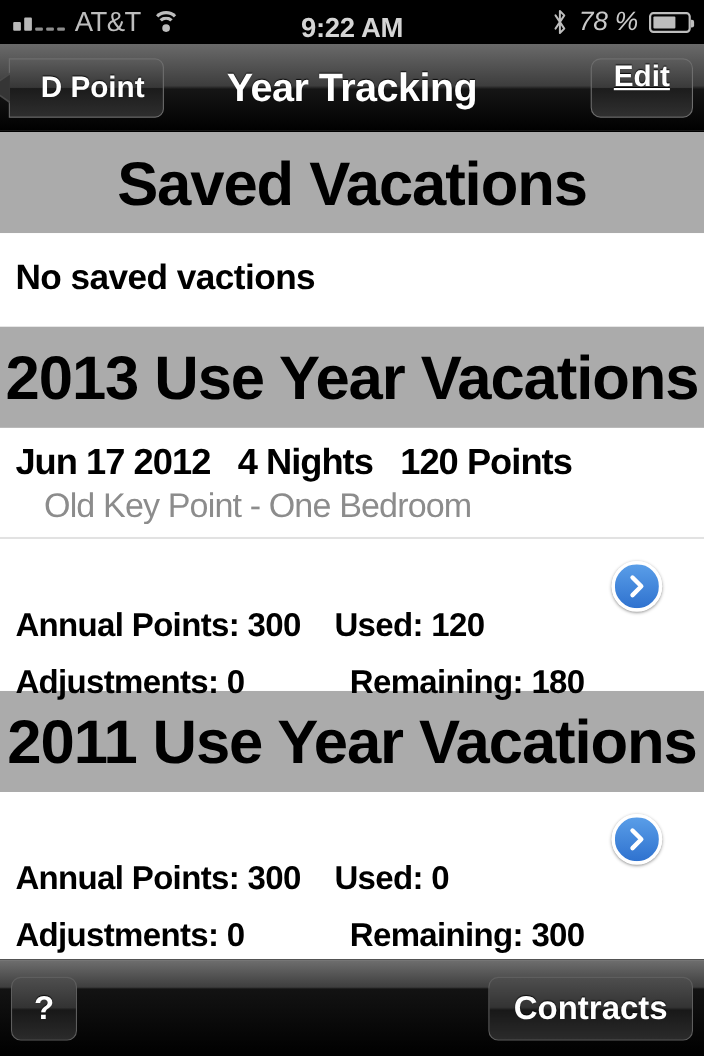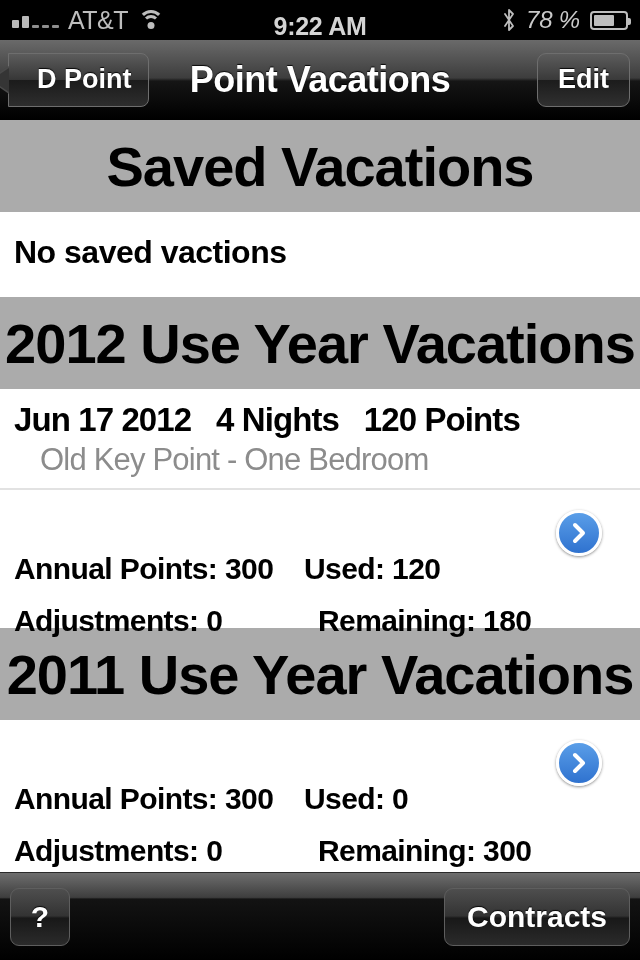--- a/index.html
+++ b/index.html
@@ -128,26 +128,27 @@
   .back-btn::after {
     content: ""; position: absolute; left: -18px; top: 50%;
     margin-top: -12px;
     width: 0; height: 0;
     border-top: 12.5px solid transparent;
     border-bottom: 12.5px solid transparent;
     border-right: 18px solid #353535;
   }
   .edit-btn {
     margin-left: auto; margin-right: 10px; height: 54px;
-    display: flex; align-items: center; padding: 0 20px;
+    display: flex; padding: 0 20px;
     background: linear-gradient(to bottom,
       #5c5c5c 0%, #3a3a3a 49%, #1c1c1c 51%, #303030 100%);
     border: 1px solid #6e6e6e; border-radius: 9px;
     color: #ffffff; font-size: 27px; font-weight: bold;
     text-shadow: 0 -1px 1px rgba(0,0,0,0.9);
+    text-decoration: underline;
   }
 
   
   .table { background: #ffffff; }
 
   .section-header {
     background: #ababab;
     height: 92px;
     display: flex; align-items: center; justify-content: center;
     color: #000000; font-size: 56px; font-weight: bold;
@@ -250,32 +251,32 @@
       <div class="battery">
           <i></i>
         </div>
     </div>
   </div>
 
   <div class="navbar">
     <div class="back-btn">
       <span>D Point</span>
     </div>
-    <div class="nav-title">Point Vacations</div>
+    <div class="nav-title">Year Tracking</div>
     <div class="edit-btn">
       <span>Edit</span>
     </div>
   </div>
 
   <div class="table">
 
     <div class="section-header">Saved Vacations</div>
     <div class="cell cell-empty">No saved vactions</div>
 
-    <div class="section-header">2012 Use Year Vacations</div>
+    <div class="section-header">2013 Use Year Vacations</div>
 
     <div class="cell vac-row">
       <div class="vac-title">Jun 17 2012   4 Nights   120 Points</div>
       <div class="vac-sub">Old Key Point - One Bedroom</div>
     </div>
     <div class="sep"></div>
 
     <div class="cell points-row">
       <div class="pline">
         <span class="c1">Annual Points: 300</span>

